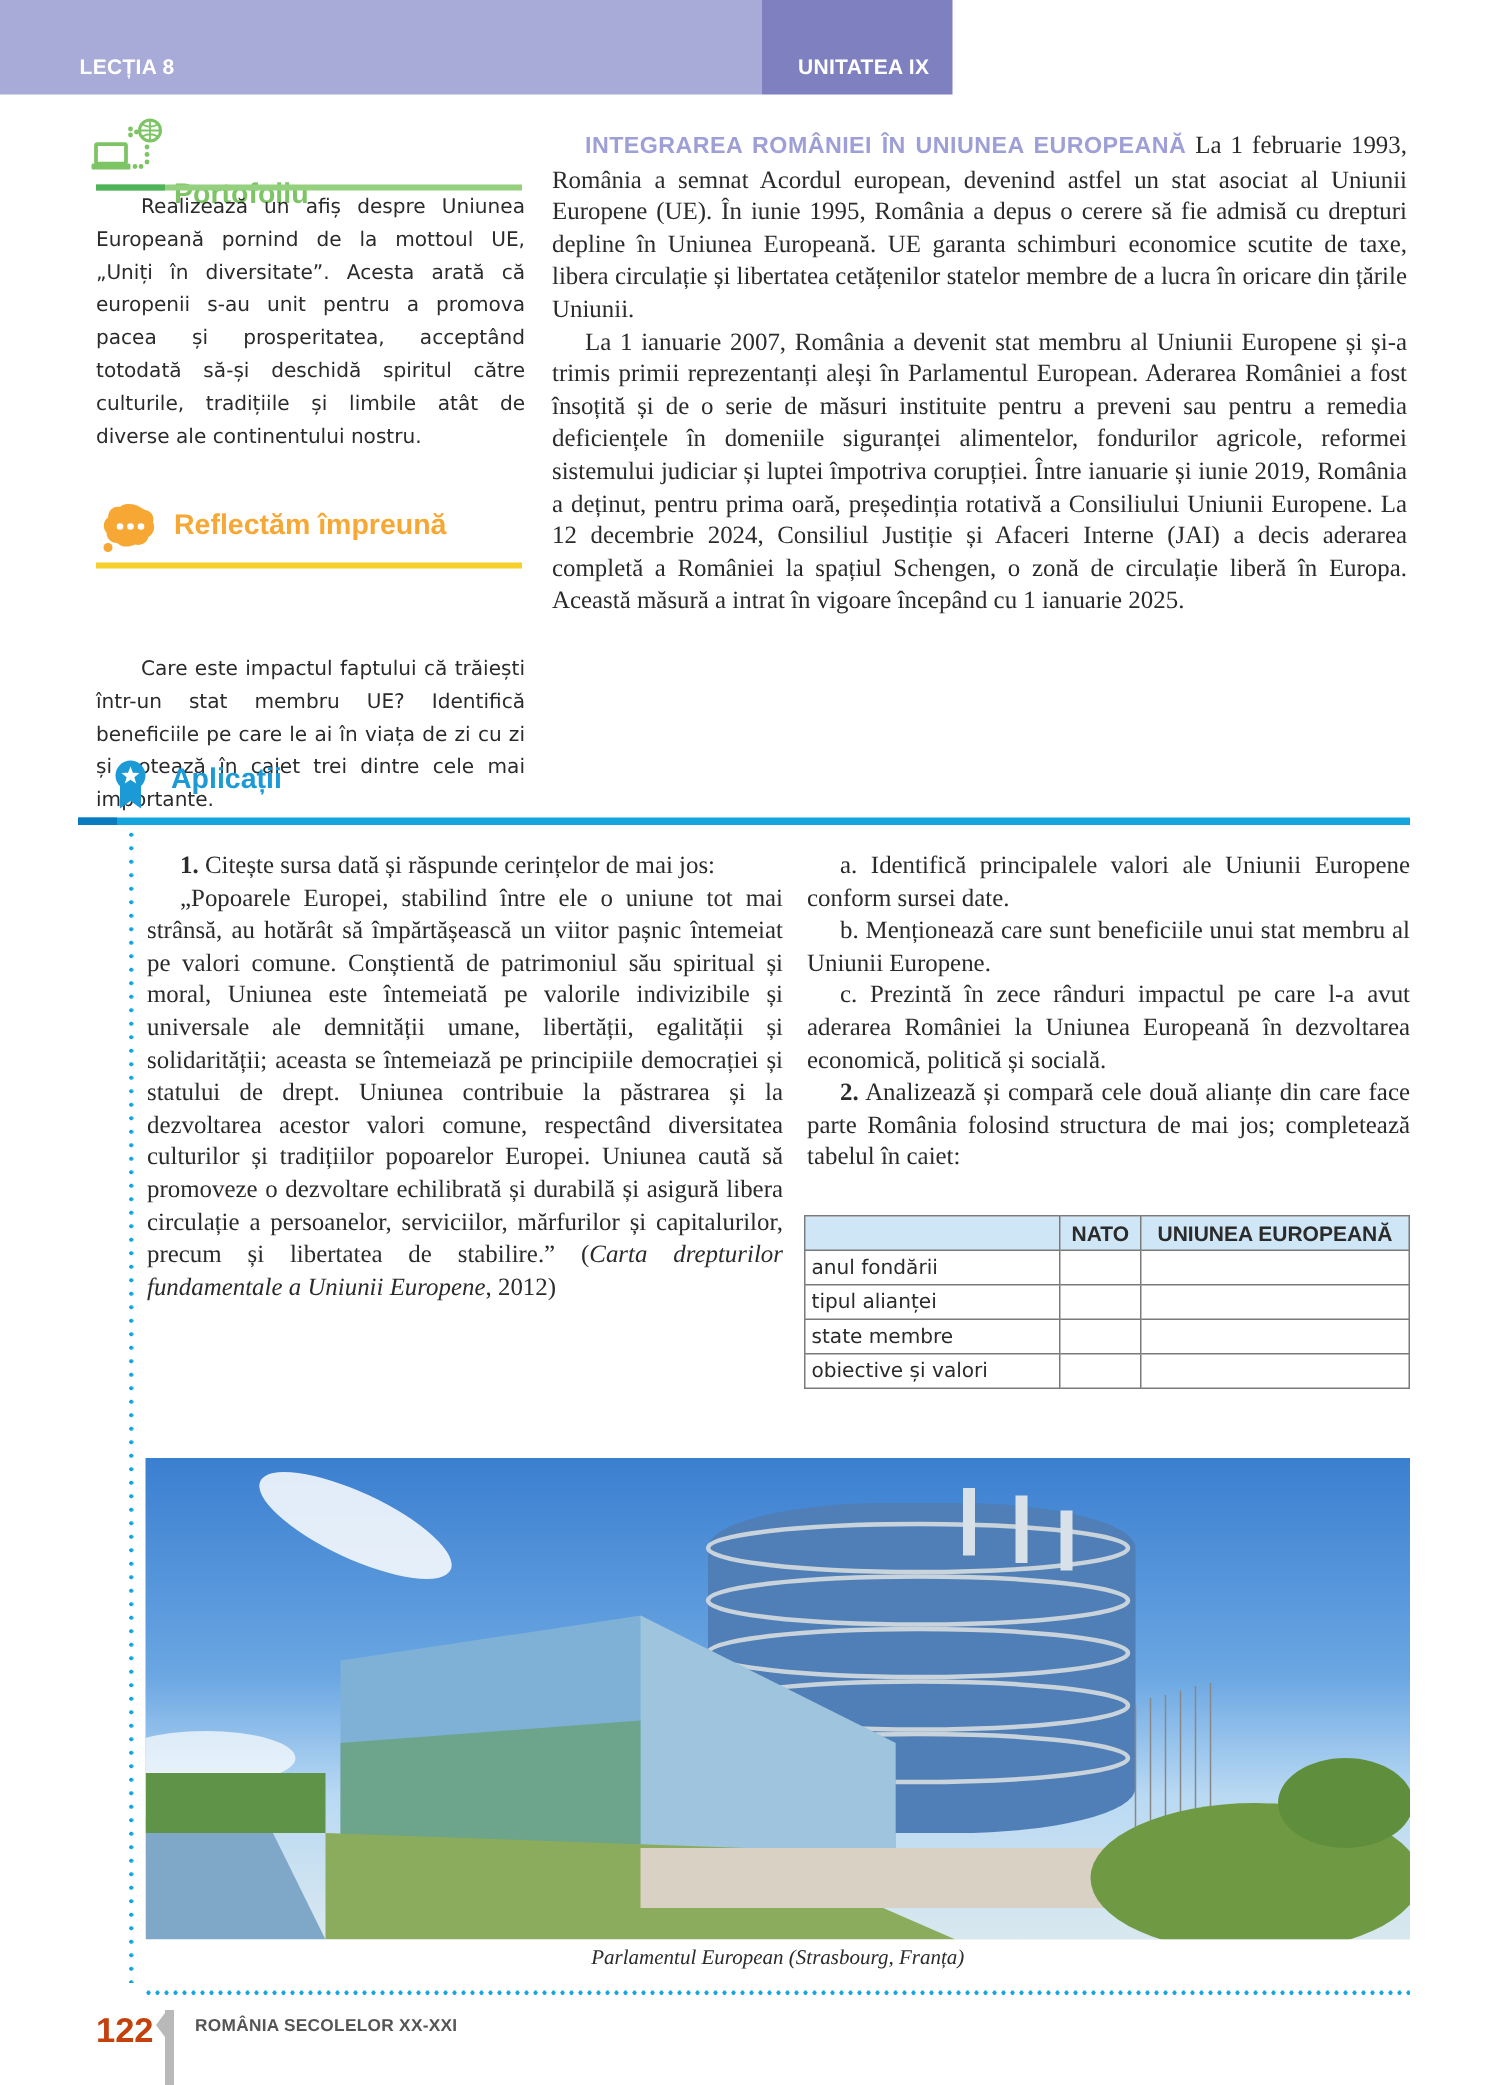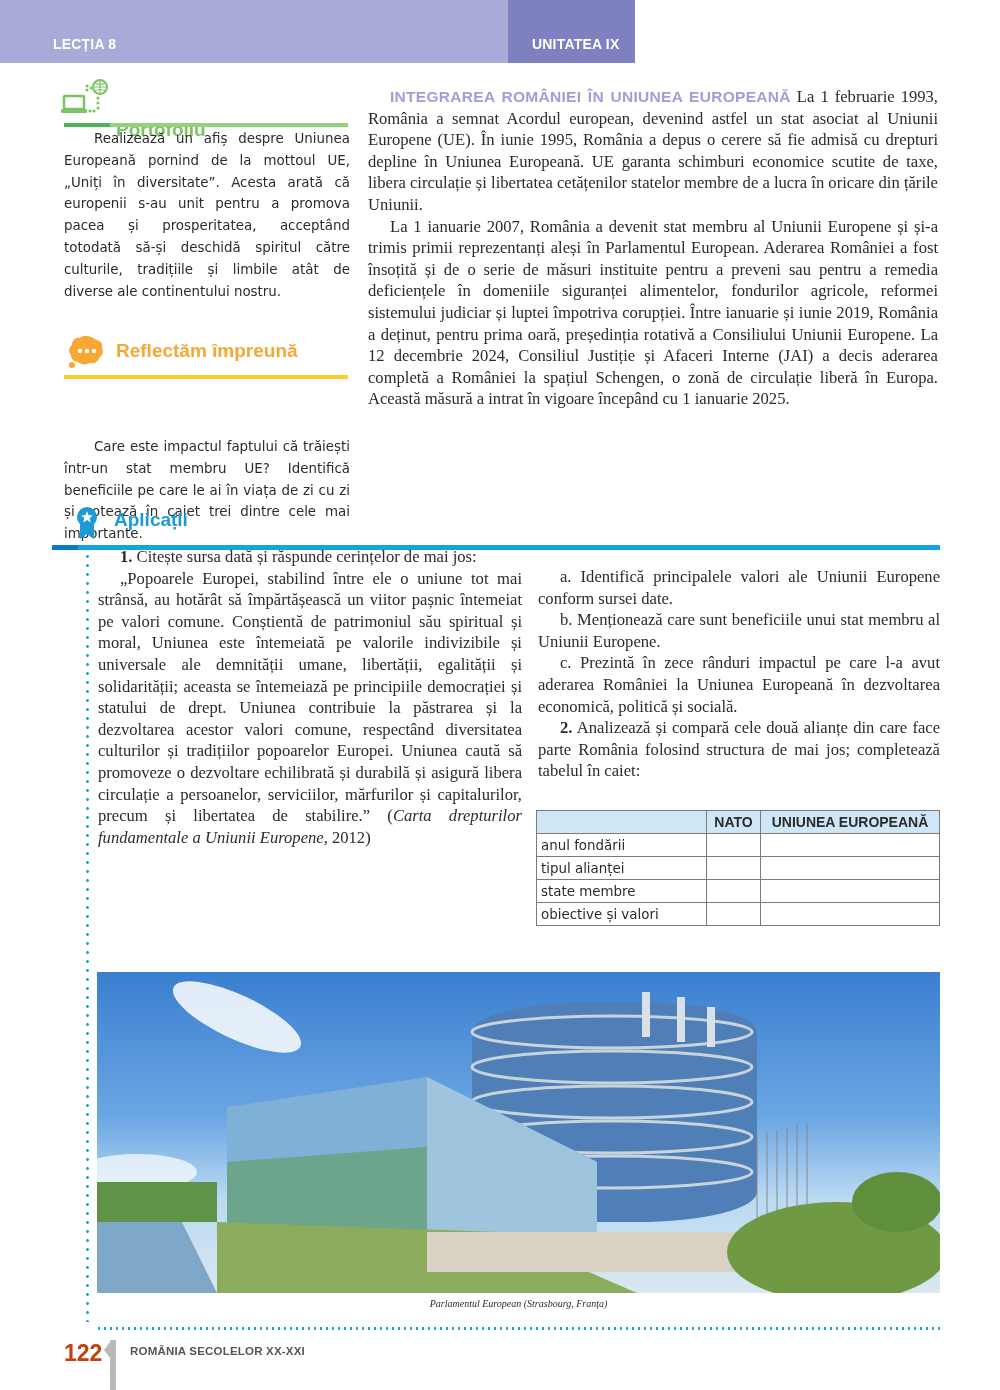--- a/index.html
+++ b/index.html
@@ -37,36 +37,36 @@
     
     .app-title { position: absolute; left: 114px; top: 509px; font-family: "Liberation Sans", sans-serif; font-weight: bold; font-size: 19px; color: #1b9ad6; }
     .rule-blue { position: absolute; left: 52px; top: 545px; width: 888px; height: 5px; background: #14a5df; }
     .rule-blue .accent { position: absolute; left: 0; top: 0; width: 26px; height: 5px; background: #0b7bbf; }
 
     .dots-vertical { position: absolute; left: 86px; top: 552px; width: 3px; height: 770px; background-image: radial-gradient(circle, #14a5df 1.3px, transparent 1.5px); background-size: 3px 9px; background-repeat: repeat-y; }
     .dots-horizontal { position: absolute; left: 96px; top: 1327px; width: 844px; height: 3px; background-image: radial-gradient(circle, #14a5df 1.3px, transparent 1.5px); background-size: 6px 3px; background-repeat: repeat-x; }
 
     .col-text { position: absolute; font-size: 16.6px; line-height: 21.6px; text-align: justify; color: #2b2b2b; }
     .col-text p { text-indent: 22px; }
-    .col-left { left: 98px; top: 546px; width: 424px; }
+    .col-left { left: 98px; top: 566px; width: 424px; }
     .col-right { left: 538px; top: 566px; width: 402px; }
     .col-text b { font-weight: bold; }
 
     
     .compare-table { position: absolute; left: 536px; top: 810px; width: 404px; border-collapse: collapse; font-family: "DejaVu Sans", sans-serif; font-size: 13.4px; color: #2b2b2b; }
     .compare-table th, .compare-table td { border: 1px solid #7a7a7a; height: 23px; padding: 0 4px; text-align: left; }
     .compare-table thead tr { background: #cfe6f6; }
     .compare-table th { font-family: "Liberation Sans", sans-serif; font-weight: bold; font-size: 14px; }
     .compare-table th.col-nato, .compare-table th.col-ue { text-align: center; }
     .compare-table .c1 { width: 170px; }
     .compare-table .c2 { width: 54px; }
 
     
     .photo { position: absolute; left: 97px; top: 972px; width: 843px; height: 321px; overflow: hidden; background: linear-gradient(180deg, #3b7fd0 0%, #6aa6e2 45%, #b9d9f3 70%, #d9e8ef 100%); }
-    .caption { position: absolute; left: 97px; top: 1298px; width: 843px; text-align: center; font-style: italic; font-size: 10px; color: #2b2b2b; }
+    .caption { position: absolute; left: 97px; top: 1298px; width: 843px; text-align: center; font-style: italic; font-size: 14px; color: #2b2b2b; }
 
     
     .page-number { position: absolute; left: 64px; top: 1340px; font-family: "Liberation Sans", sans-serif; font-weight: bold; font-size: 23px; color: #c2410c; }
     .footer-bar { position: absolute; left: 110px; top: 1340px; width: 6px; height: 50px; background: #b9b9b9; }
     .footer-notch { position: absolute; left: 104px; top: 1342px; width: 0; height: 0; border-top: 8px solid transparent; border-bottom: 8px solid transparent; border-right: 6px solid #b9b9b9; }
     .book-title { position: absolute; left: 130px; top: 1345px; font-family: "Liberation Sans", sans-serif; font-weight: bold; font-size: 11.5px; color: #555; letter-spacing: 0.2px; }
   </style>
 </head>
 <body>
 

